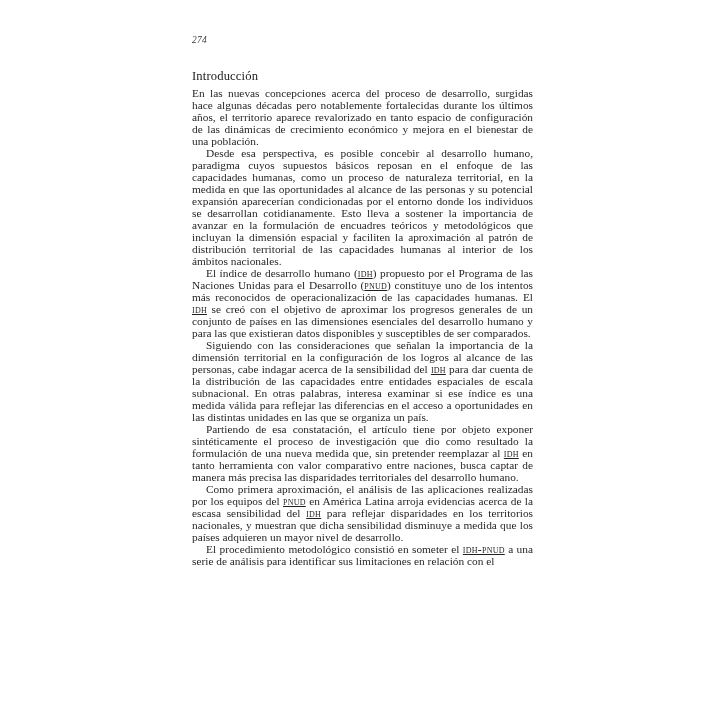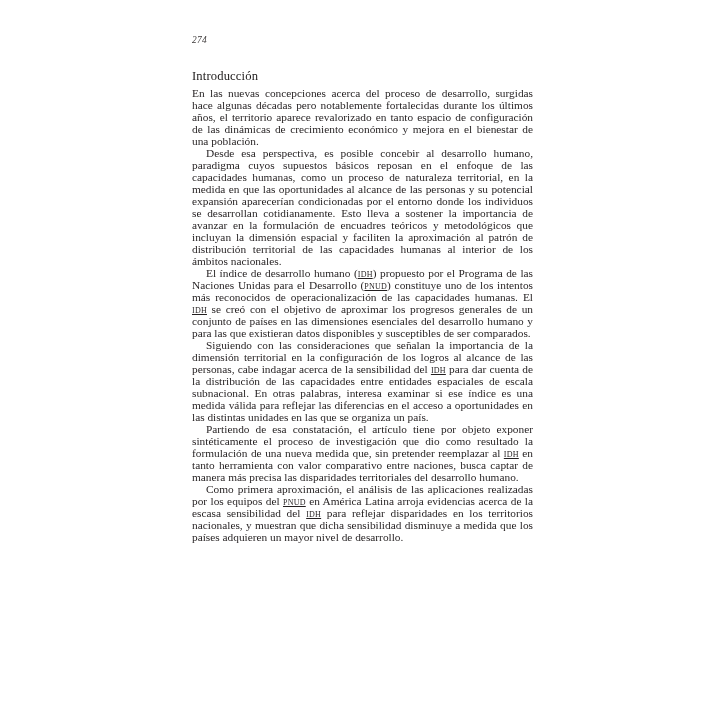--- a/index.html
+++ b/index.html
@@ -97,15 +97,16 @@
 
   <h1 class="section-heading">Introducción</h1>
 
   <div class="body-column">
       <p class="no-indent">En las nuevas concepciones acerca del proceso de desarrollo, surgidas hace algunas décadas pero notablemente fortalecidas durante los últimos años, el territorio aparece revalorizado en tanto espacio de configuración de las dinámicas de crecimiento económico y mejora en el bienestar de una población.</p>
       <p>Desde esa perspectiva, es posible concebir al desarrollo humano, paradigma cuyos supuestos básicos reposan en el enfoque de las capacidades humanas, como un proceso de naturaleza territorial, en la medida en que las oportunidades al alcance de las personas y su potencial expansión aparecerían condicionadas por el entorno donde los individuos se desarrollan cotidianamente. Esto lleva a sostener la importancia de avanzar en la formulación de encuadres teóricos y metodológicos que incluyan la dimensión espacial y faciliten la aproximación al patrón de distribución territorial de las capacidades humanas al interior de los ámbitos nacionales.</p>
       <p>El índice de desarrollo humano (<span class="sc">idh</span>) propuesto por el Programa de las Naciones Unidas para el Desarrollo (<span class="sc">pnud</span>) constituye uno de los intentos más reconocidos de operacionalización de las capacidades humanas. El <span class="sc">idh</span> se creó con el objetivo de aproximar los progresos generales de un conjunto de países en las dimensiones esenciales del desarrollo humano y para las que existieran datos disponibles y susceptibles de ser comparados.</p>
       <p>Siguiendo con las consideraciones que señalan la importancia de la dimensión territorial en la configuración de los logros al alcance de las personas, cabe indagar acerca de la sensibilidad del <span class="sc">idh</span> para dar cuenta de la distribución de las capacidades entre entidades espaciales de escala subnacional. En otras palabras, interesa examinar si ese índice es una medida válida para reflejar las diferencias en el acceso a oportunidades en las distintas unidades en las que se organiza un país.</p>
       <p>Partiendo de esa constatación, el artículo tiene por objeto exponer sintéticamente el proceso de investigación que dio como resultado la formulación de una nueva medida que, sin pretender reemplazar al <span class="sc">idh</span> en tanto herramienta con valor comparativo entre naciones, busca captar de manera más precisa las disparidades territoriales del desarrollo humano.</p>
       <p>Como primera aproximación, el análisis de las aplicaciones realizadas por los equipos del <span class="sc">pnud</span> en América Latina arroja evidencias acerca de la escasa sensibilidad del <span class="sc">idh</span> para reflejar disparidades en los territorios nacionales, y muestran que dicha sensibilidad disminuye a medida que los países adquieren un mayor nivel de desarrollo.</p>
+      <p>El procedimiento metodológico consistió en someter el <span class="sc">idh-pnud</span> a una serie de análisis para identificar sus limitaciones en relación con el</p>
     </div>
 
 </div>
 
 </body></html>

